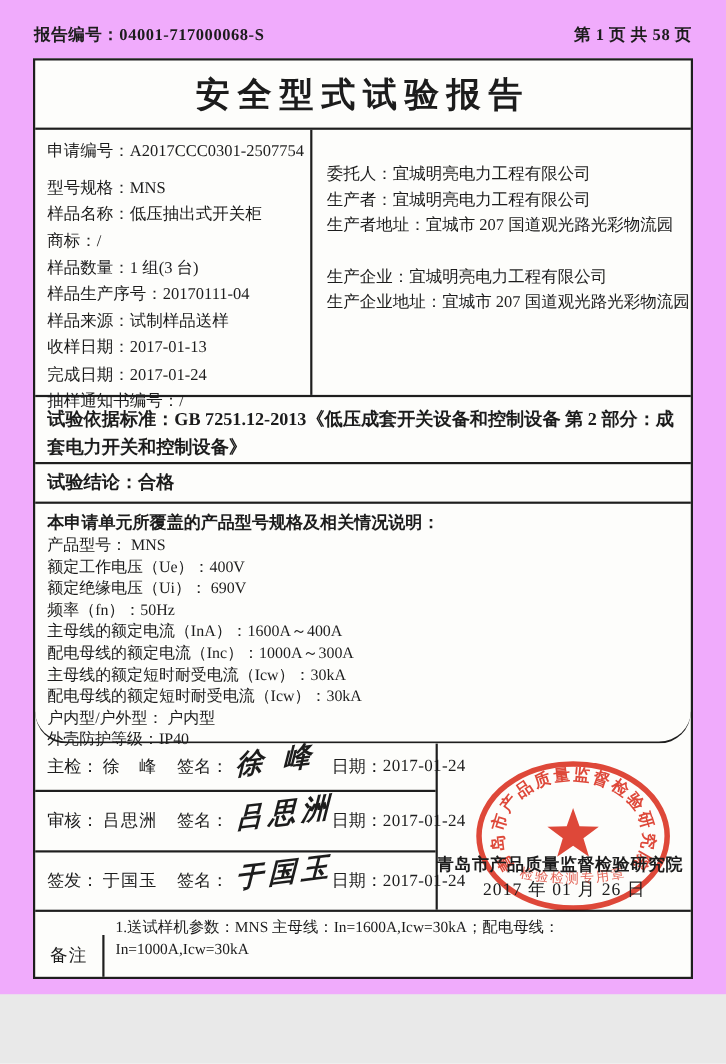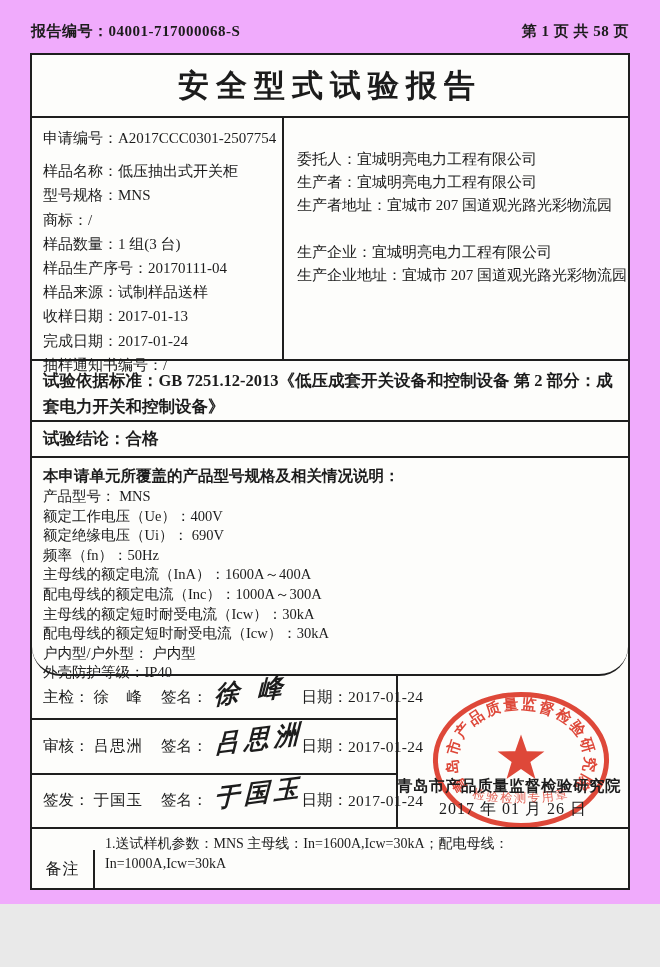--- a/index.html
+++ b/index.html
@@ -109,22 +109,22 @@
 
   <div class="report-table">
 
     <div class="row title-row">
       <span>安全型式试验报告</span>
     </div>
 
     <div class="row info-row">
       <div class="info-left">
         <div class="line first">申请编号：A2017CCC0301-2507754</div>
+        <div class="line">型号规格：MNS</div>
         <div class="line">样品名称：低压抽出式开关柜</div>
-        <div class="line">型号规格：MNS</div>
         <div class="line">商标：/</div>
         <div class="line">样品数量：1 组(3 台)</div>
         <div class="line">样品生产序号：20170111-04</div>
         <div class="line">样品来源：试制样品送样</div>
         <div class="line">收样日期：2017-01-13</div>
         <div class="line">完成日期：2017-01-24</div>
         <div class="line">抽样通知书编号：/</div>
       </div>
       <div class="info-right">
         <div class="line">委托人：宜城明亮电力工程有限公司</div>

